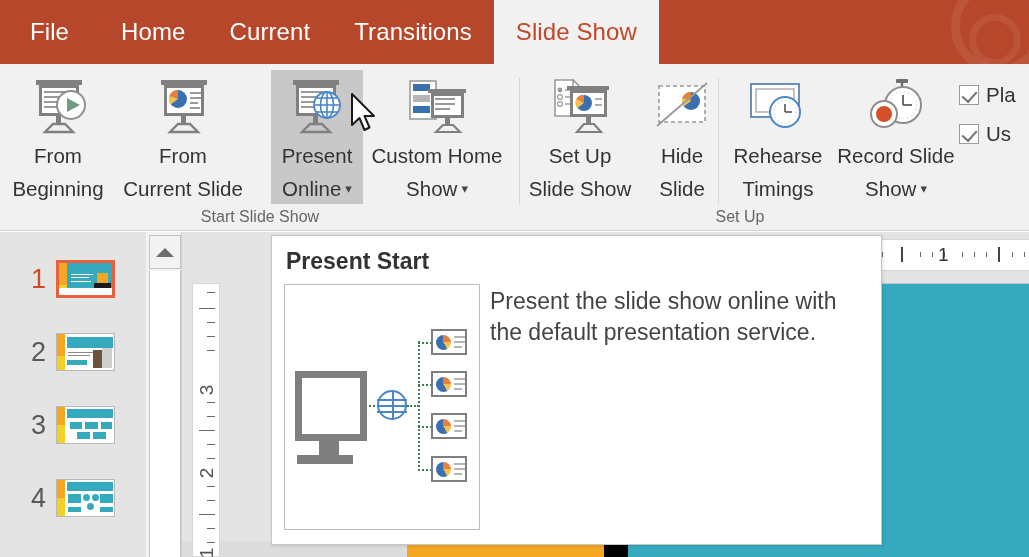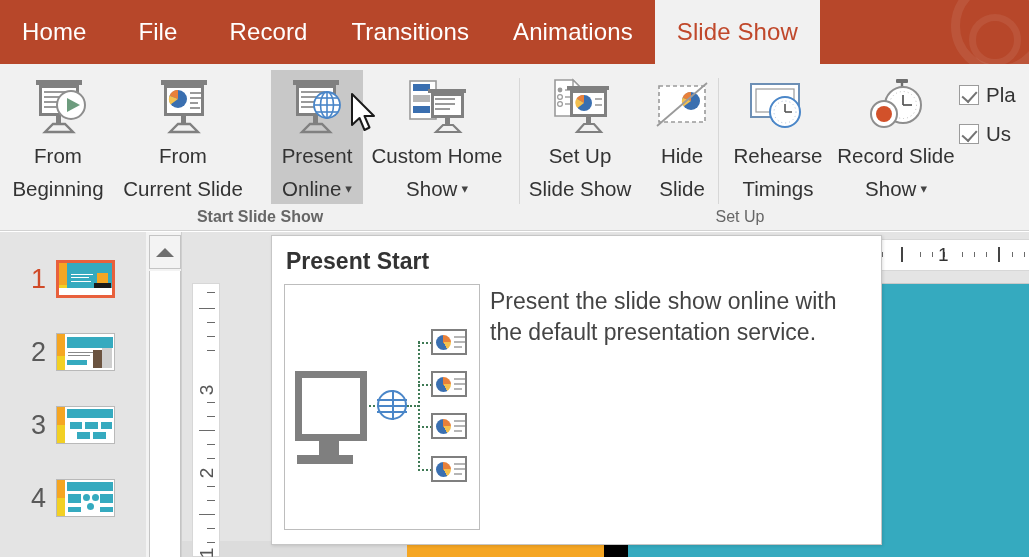--- a/index.html
+++ b/index.html
@@ -365,21 +365,21 @@
         <div class="pie"></div>
         <div class="mtext" style="left:21px; top:5px;  width:11px;"></div>
         <div class="mtext" style="left:21px; top:10px; width:11px;"></div>
         <div class="mtext" style="left:21px; top:15px; width:8px;"></div>
       </div>
     </div>
   </div>
 
   <div class="ribbon">
 
-    <div class="rgroup" style="left:0; width:520px;font-weight:bold;">
+    <div class="rgroup" style="left:0; width:520px;">
       <div class="glabel">Start Slide Show</div>
     </div>
     <div class="gsep" style="left:519px;"></div>
 
     <div class="rgroup" style="left:520px; width:440px;">
       <div class="glabel">Set Up</div>
     </div>
     <div class="gsep" style="left:718px;"></div>
 
     <div class="bigbtn" style="left:8px; width:100px;">
@@ -562,25 +562,24 @@
         <div class="chkbox"></div>
         <div class="chklbl">Us</div>
       </div>
     </div>
   </div>
 
   <div class="tabstrip">
     <div class="watermark"></div>
     <div class="watermark2"></div>
     <div class="tabs">
+      <div class="tab first">File</div>
       <div class="tab">Home</div>
-      <div class="tab first">File</div>
-      <div class="tab">Record</div>
+      <div class="tab">Current</div>
       <div class="tab">Transitions</div>
-      <div class="tab">Animations</div>
       <div class="tab active">Slide Show</div>
     </div>
   </div>
 
   <div class="cursor">
     <svg width="30" height="44" viewBox="0 0 30 44">
       <path d="M2 2 L2 33 L9.5 26 L14.5 38 L19.5 35.5 L14.5 24 L24 24 Z" fill="#ffffff" stroke="#1a1a1a" stroke-width="2" stroke-linejoin="round"></path>
     </svg>
   </div>
 

